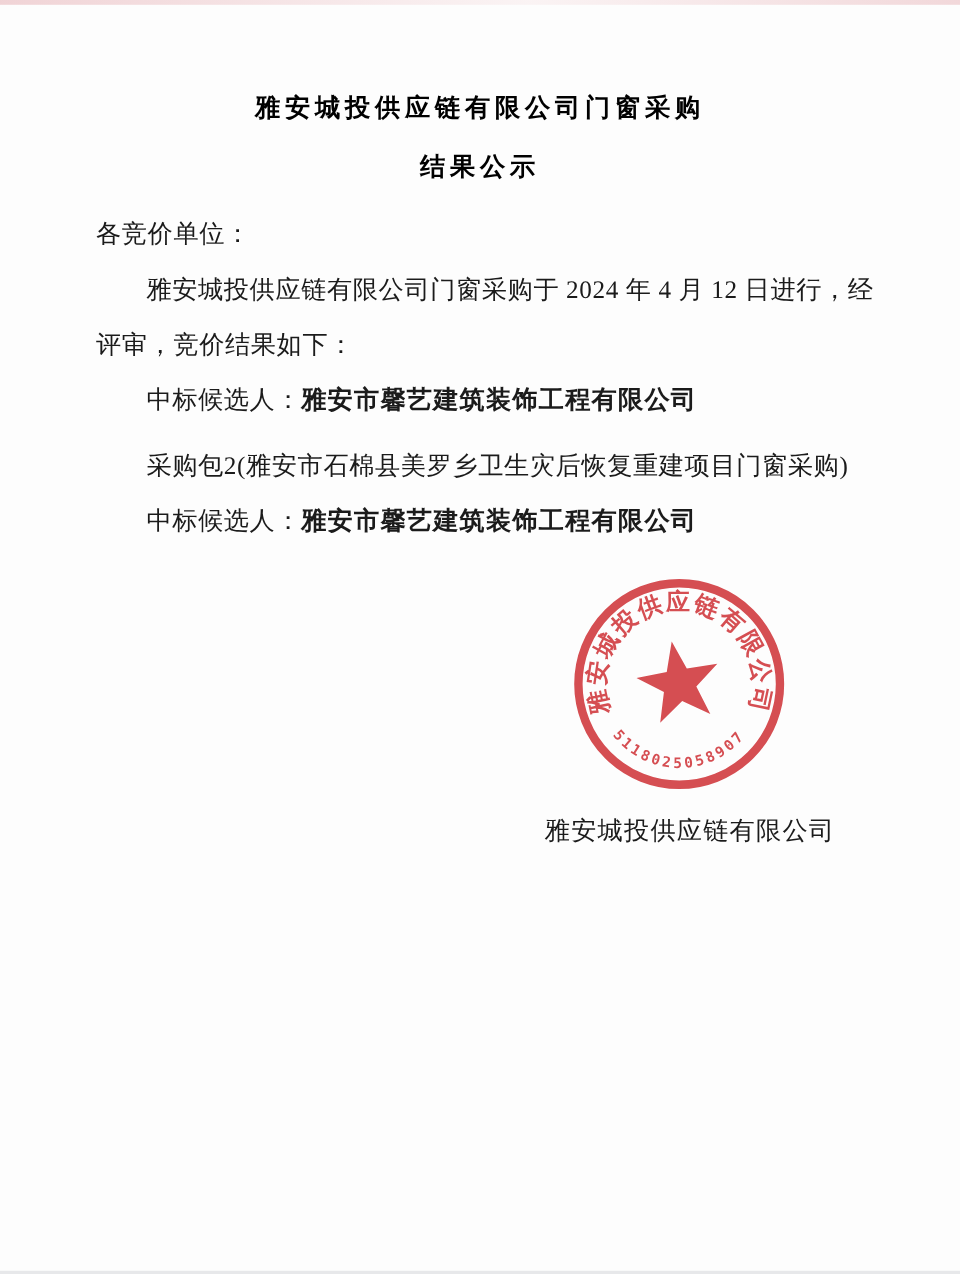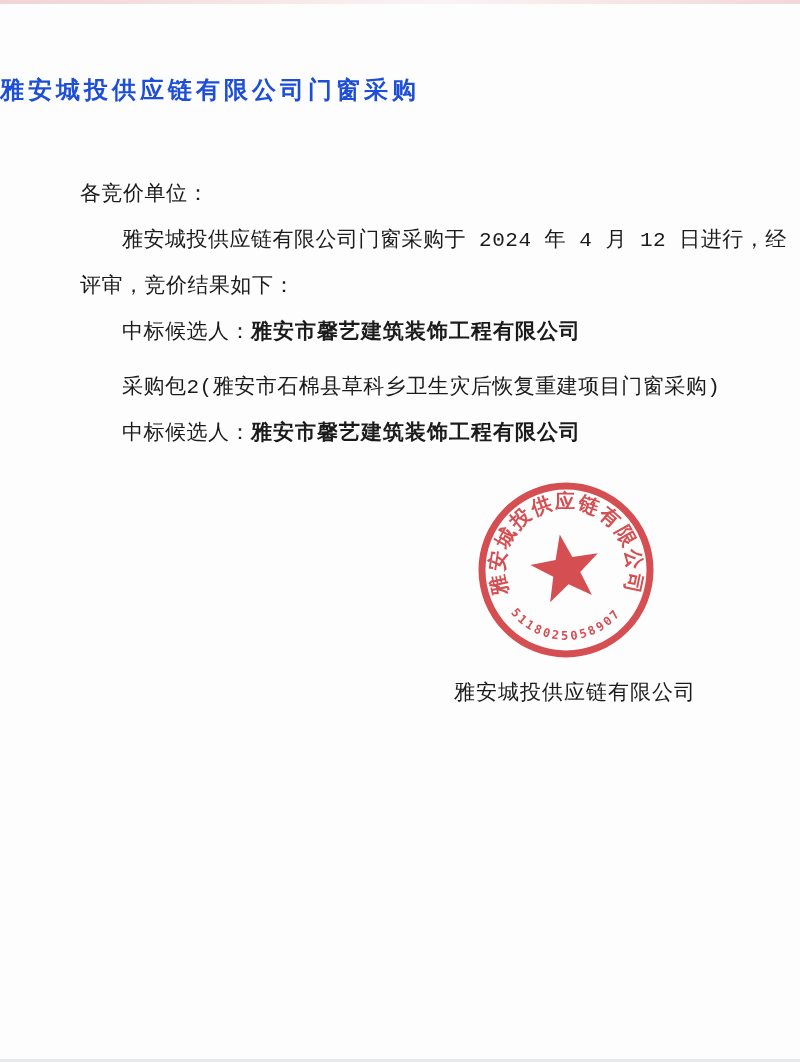--- a/index.html
+++ b/index.html
@@ -18,35 +18,34 @@
     position: absolute; top: 0; left: 0; right: 0; height: 4px;
     background: linear-gradient(90deg, rgba(228,170,175,.5), rgba(240,205,208,.2) 55%, rgba(228,170,175,.45));
   }
   .scan-edge-bottom {
     position: absolute; bottom: 0; left: 0; right: 0; height: 3px;
     background: rgba(175,178,185,.28);
   }
   .doc-title {
     position: absolute;
     top: 66px; left: 0; right: 0;
-    text-align: left;
+    text-align: center;
     font-weight: bold;
-    font-size: 24px;
+    font-size: 21px;
     line-height: 49px;
     letter-spacing: 4px;
-    color: #1d4ed8;
+    color: #000000;
   }
   .content {
     position: absolute;
     top: 172px; left: 80px; right: 82px;
     font-size: 21px;
     line-height: 46px;
     letter-spacing: 0.5px;
     color: #1b1b1b;
-    font-family: Liberation Mono, monospace;
   }
   .line { white-space: nowrap; }
   .indent { padding-left: 42px; }
   .gap-top { margin-top: 9px; }
   .gap-top-sm { margin-top: 4px; }
   .winner-name { font-weight: bold; letter-spacing: 1px; }
   .signature {
     position: absolute;
     top: 668px; right: 104px;
     text-align: right;
@@ -67,28 +66,29 @@
 </style>
 </head>
 <body>
 
 <div class="page">
 
   <div class="scan-edge-top"></div>
 
   <div class="doc-title">
     <div>雅安城投供应链有限公司门窗采购</div>
+    <div>结果公示</div>
   </div>
 
   <div class="content">
     <div class="line">各竞价单位：</div>
     <div class="line indent">雅安城投供应链有限公司门窗采购于 2024 年 4 月 12 日进行，经</div>
     <div class="line">评审，竞价结果如下：</div>
     <div class="line indent"><span>中标候选人：</span><span class="winner-name">雅安市馨艺建筑装饰工程有限公司</span></div>
-    <div class="line indent gap-top">采购包2(雅安市石棉县草科乡卫生灾后恢复重建项目门窗采购)</div>
+    <div class="line indent gap-top">采购包2(雅安市石棉县美罗乡卫生灾后恢复重建项目门窗采购)</div>
     <div class="line indent"><span>中标候选人：</span><span class="winner-name">雅安市馨艺建筑装饰工程有限公司</span></div>
   </div>
 
   <div class="signature">
     <div>雅安城投供应链有限公司</div>
   </div>
 
   <div class="stamp">
     <svg viewBox="0 0 176 176" xmlns="http://www.w3.org/2000/svg">
       <circle cx="88" cy="88" r="84" fill="none" stroke-width="7" stroke="#d2353a"></circle>

